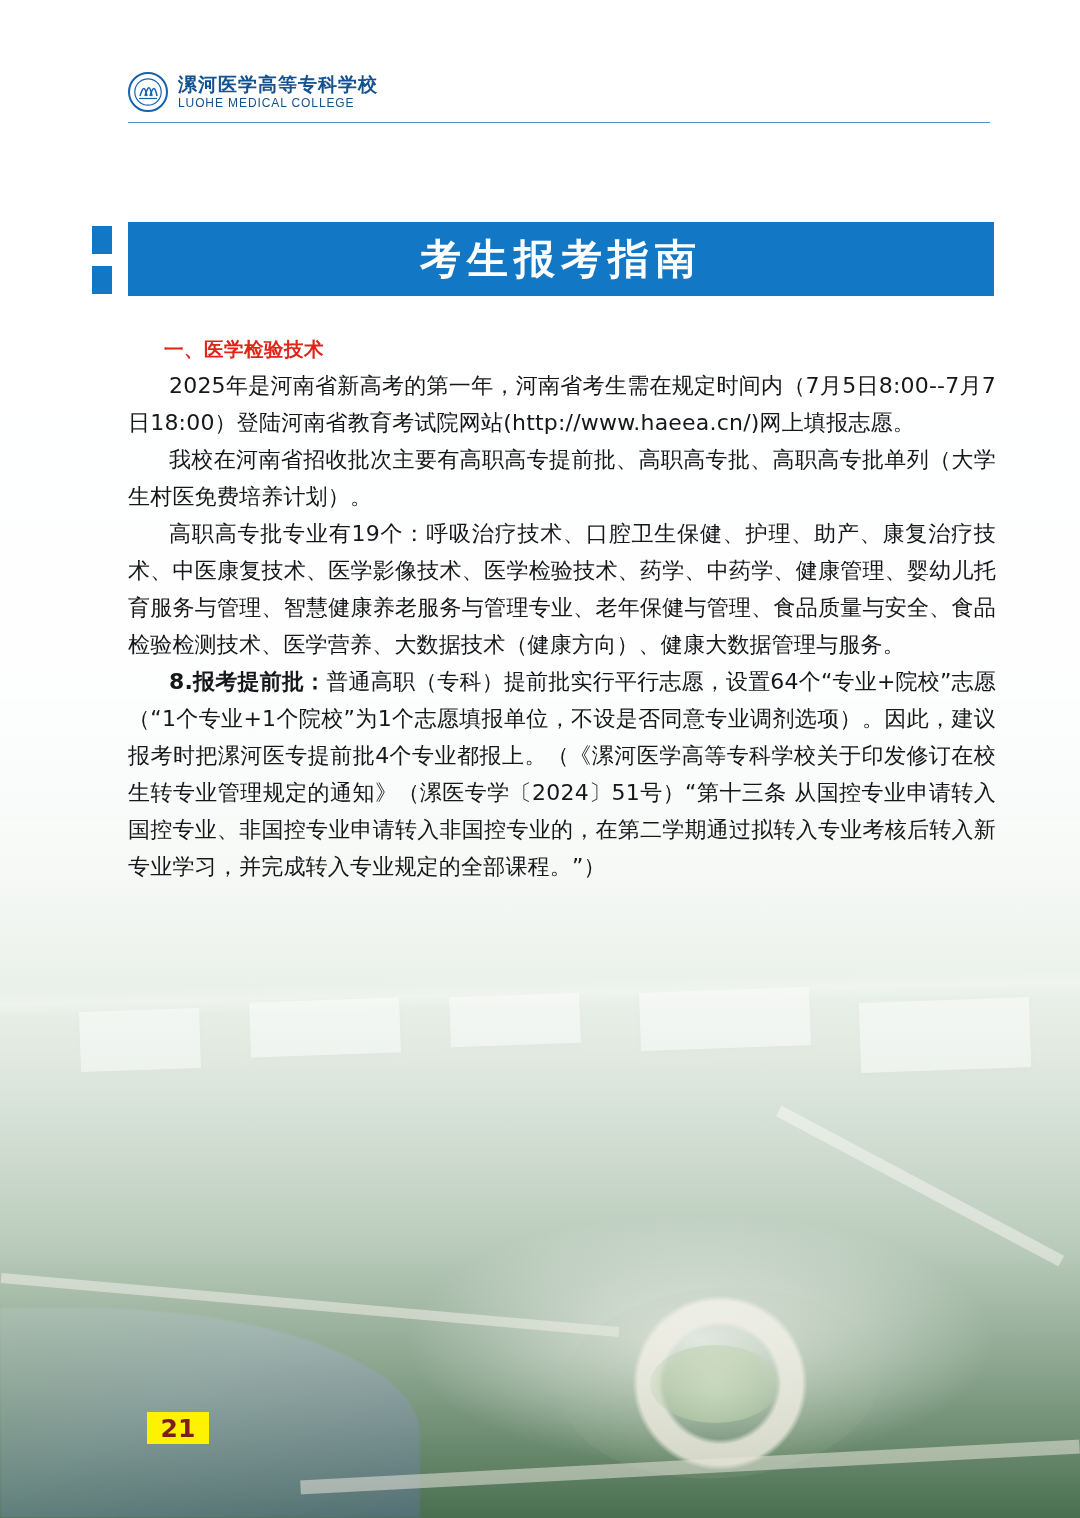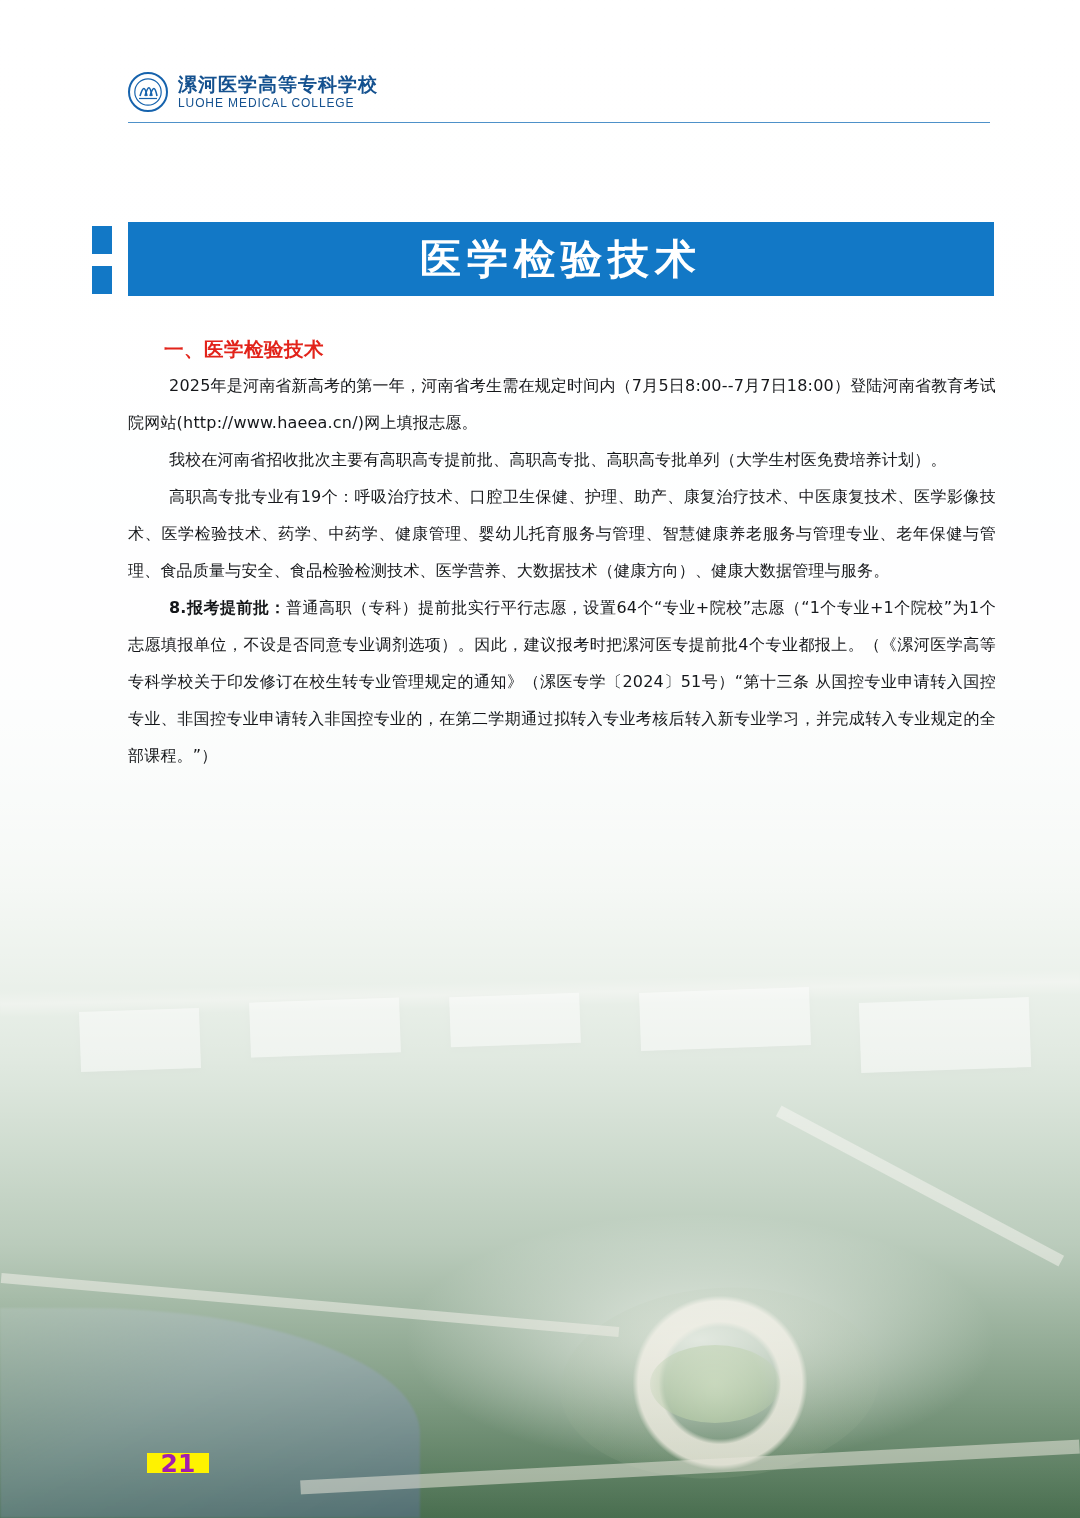--- a/index.html
+++ b/index.html
@@ -210,45 +210,44 @@
   }
   .section-head {
     color: #e2231a;
     font-weight: 700;
     font-size: 19.5px;
     margin: 0 0 4px 36px;
     letter-spacing: 0.5px;
   }
   .para {
     margin: 0;
-    font-size: 16px;
+    font-size: 22px;
     line-height: 37px;
     text-indent: 41px;
     text-align: justify;
     letter-spacing: 0.2px;
   }
   .para b { font-weight: 700; }
 
   
   .page-num {
     position: absolute;
     left: 147px;
     top: 1412px;
     min-width: 62px;
-    height: 20px;
+    height: 32px;
     background: #fff200;
-    color: #a21caf;
+    color: #7f1d1d;
     font-size: 25px;
     font-weight: 700;
     display: flex;
     align-items: center;
     justify-content: center;
     font-family: "DejaVu Sans", "Liberation Sans", sans-serif;
     z-index: 4;
-    margin-top: 41px;
   }
 </style>
 </head>
 <body>
 
 <div class="page-bg">
   <div class="bg-sky"></div>
   <div class="bg-photo"></div>
   <div class="bg-lake"></div>
   <div class="bg-road-h"></div>
@@ -282,21 +281,21 @@
         <span class="logo-cn">漯河医学高等专科学校</span>
         <span class="logo-en">LUOHE MEDICAL COLLEGE</span>
       </div>
     </div>
     <div class="header-rule"></div>
   </div>
 
   <div class="title-tick t1"></div>
   <div class="title-tick t2"></div>
   <div class="title-band">
-    <h1>医学检验技术</h1>
+    <h1>考生报考指南</h1>
   </div>
 
   <div class="article">
     <div class="section-head">一、医学检验技术</div>
 
     <p class="para">2025年是河南省新高考的第一年，河南省考生需在规定时间内（7月5日8:00--7月7日18:00）登陆河南省教育考试院网站(http://www.haeea.cn/)网上填报志愿。</p>
     <p class="para">我校在河南省招收批次主要有高职高专提前批、高职高专批、高职高专批单列（大学生村医免费培养计划）。</p>
     <p class="para">高职高专批专业有19个：呼吸治疗技术、口腔卫生保健、护理、助产、康复治疗技术、中医康复技术、医学影像技术、医学检验技术、药学、中药学、健康管理、婴幼儿托育服务与管理、智慧健康养老服务与管理专业、老年保健与管理、食品质量与安全、食品检验检测技术、医学营养、大数据技术（健康方向）、健康大数据管理与服务。</p>
 
     <p class="para"><b>8.报考提前批：</b><span>普通高职（专科）提前批实行平行志愿，设置64个“专业+院校”志愿（“1个专业+1个院校”为1个志愿填报单位，不设是否同意专业调剂选项）。因此，建议报考时把漯河医专提前批4个专业都报上。（《漯河医学高等专科学校关于印发修订在校生转专业管理规定的通知》（漯医专学〔2024〕51号）“第十三条 从国控专业申请转入国控专业、非国控专业申请转入非国控专业的，在第二学期通过拟转入专业考核后转入新专业学习，并完成转入专业规定的全部课程。”）</span></p>

